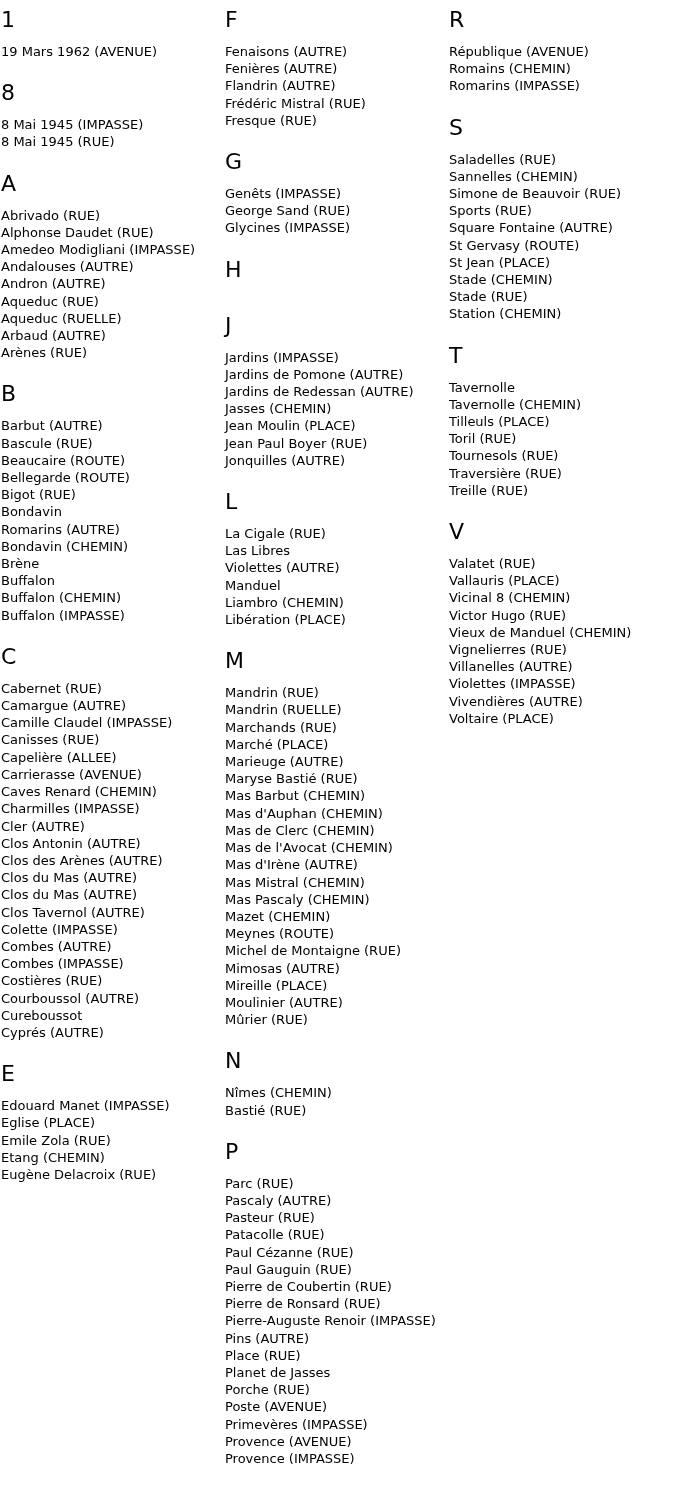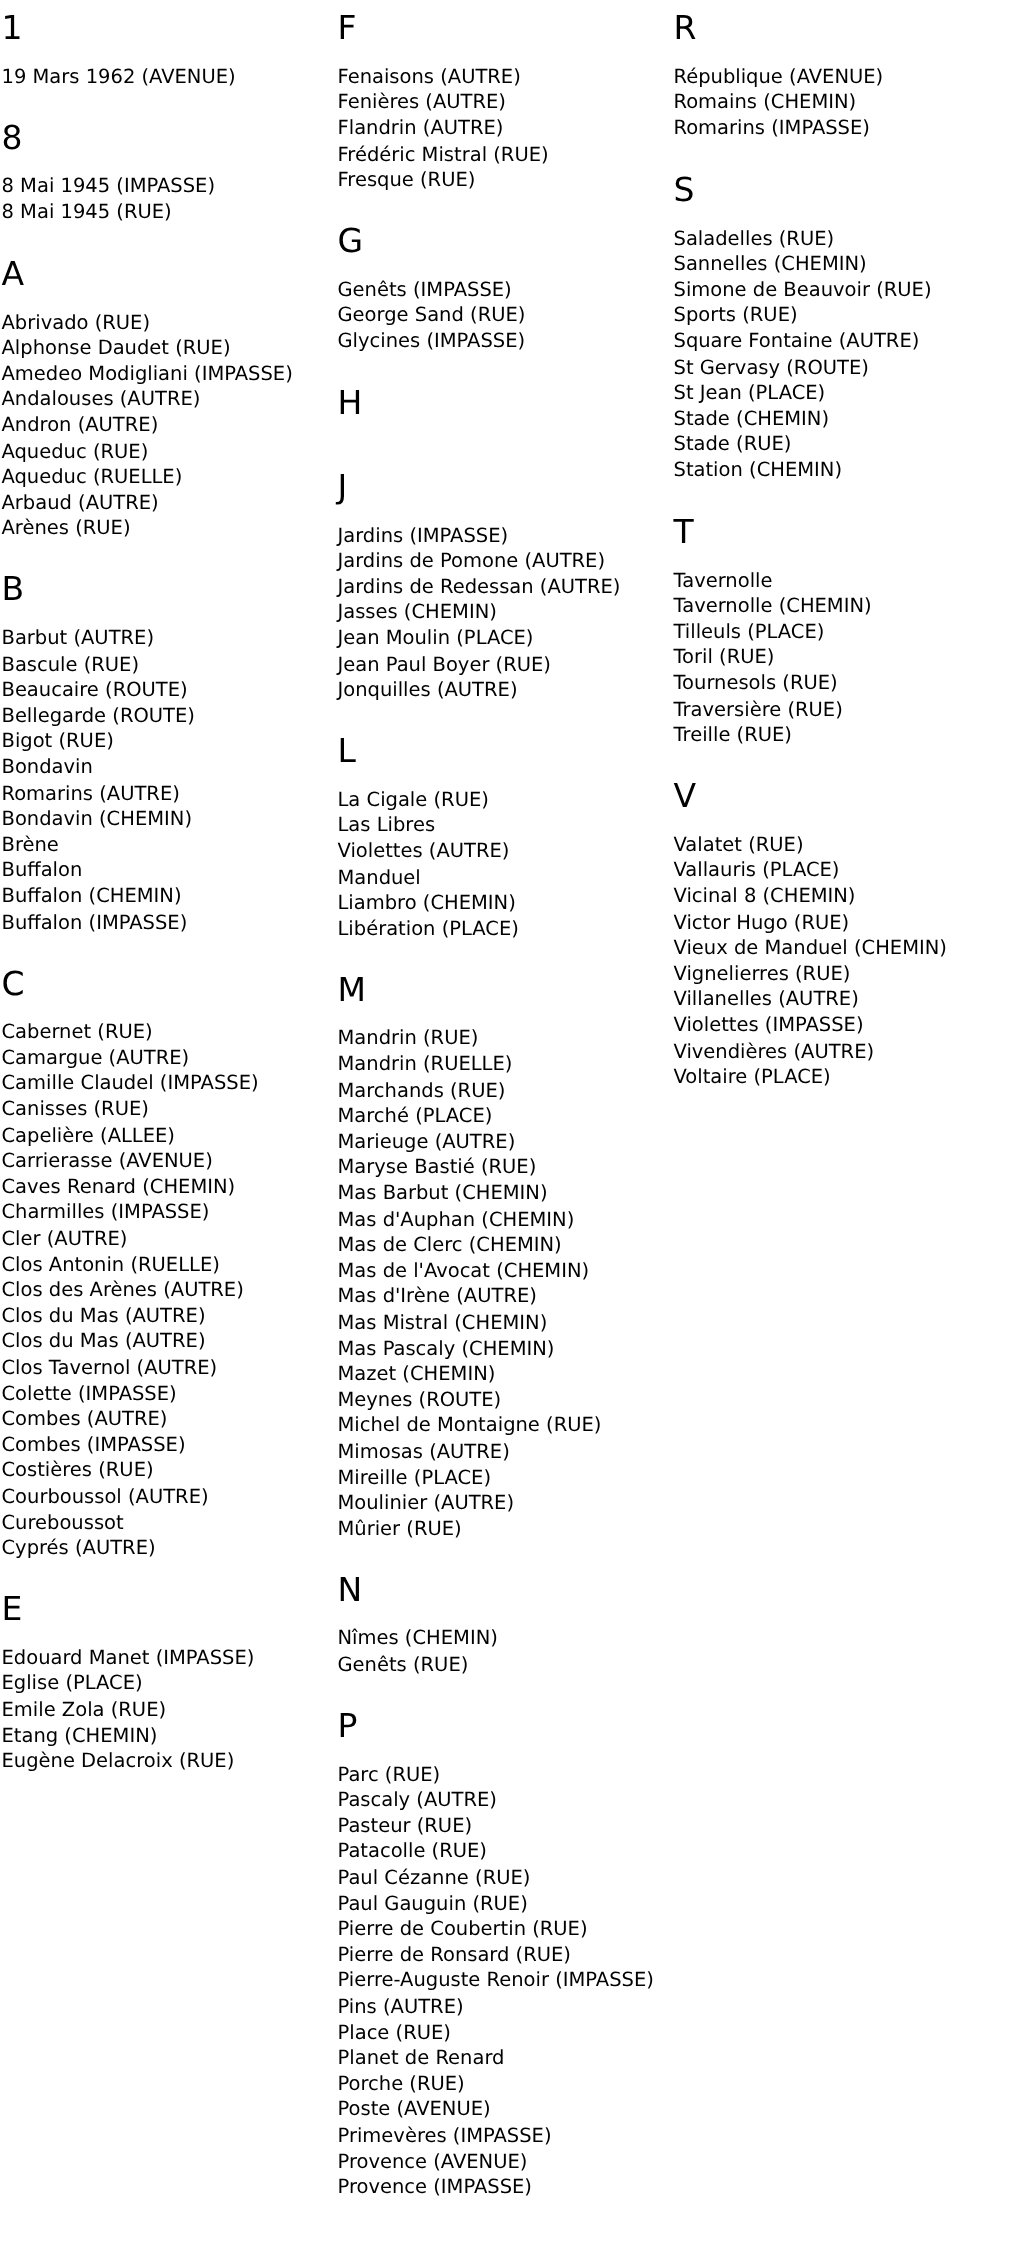--- a/index.html
+++ b/index.html
@@ -98,21 +98,21 @@
         <div class="section-items">
           <div class="street-item">Cabernet (RUE)</div>
           <div class="street-item">Camargue (AUTRE)</div>
           <div class="street-item">Camille Claudel (IMPASSE)</div>
           <div class="street-item">Canisses (RUE)</div>
           <div class="street-item">Capelière (ALLEE)</div>
           <div class="street-item">Carrierasse (AVENUE)</div>
           <div class="street-item">Caves Renard (CHEMIN)</div>
           <div class="street-item">Charmilles (IMPASSE)</div>
           <div class="street-item">Cler (AUTRE)</div>
-          <div class="street-item">Clos Antonin (RUELLE)</div>
+          <div class="street-item">Clos Antonin (AUTRE)</div>
           <div class="street-item">Clos des Arènes (AUTRE)</div>
           <div class="street-item">Clos du Mas (AUTRE)</div>
           <div class="street-item">Clos du Mas (AUTRE)</div>
           <div class="street-item">Clos Tavernol (AUTRE)</div>
           <div class="street-item">Colette (IMPASSE)</div>
           <div class="street-item">Combes (AUTRE)</div>
           <div class="street-item">Combes (IMPASSE)</div>
           <div class="street-item">Costières (RUE)</div>
           <div class="street-item">Courboussol (AUTRE)</div>
           <div class="street-item">Cureboussot</div>
@@ -197,38 +197,38 @@
           <div class="street-item">Mimosas (AUTRE)</div>
           <div class="street-item">Mireille (PLACE)</div>
           <div class="street-item">Moulinier (AUTRE)</div>
           <div class="street-item">Mûrier (RUE)</div>
         </div>
       </div>
       <div class="section">
         <h2 class="section-heading">N</h2>
         <div class="section-items">
           <div class="street-item">Nîmes (CHEMIN)</div>
-          <div class="street-item">Genêts (RUE)</div>
+          <div class="street-item">Bastié (RUE)</div>
         </div>
       </div>
       <div class="section">
         <h2 class="section-heading">P</h2>
         <div class="section-items">
           <div class="street-item">Parc (RUE)</div>
           <div class="street-item">Pascaly (AUTRE)</div>
           <div class="street-item">Pasteur (RUE)</div>
           <div class="street-item">Patacolle (RUE)</div>
           <div class="street-item">Paul Cézanne (RUE)</div>
           <div class="street-item">Paul Gauguin (RUE)</div>
           <div class="street-item">Pierre de Coubertin (RUE)</div>
           <div class="street-item">Pierre de Ronsard (RUE)</div>
           <div class="street-item">Pierre-Auguste Renoir (IMPASSE)</div>
           <div class="street-item">Pins (AUTRE)</div>
           <div class="street-item">Place (RUE)</div>
-          <div class="street-item">Planet de Renard</div>
+          <div class="street-item">Planet de Jasses</div>
           <div class="street-item">Porche (RUE)</div>
           <div class="street-item">Poste (AVENUE)</div>
           <div class="street-item">Primevères (IMPASSE)</div>
           <div class="street-item">Provence (AVENUE)</div>
           <div class="street-item">Provence (IMPASSE)</div>
         </div>
       </div>
     </div>
   <div class="column col-2">
       <div class="section">

